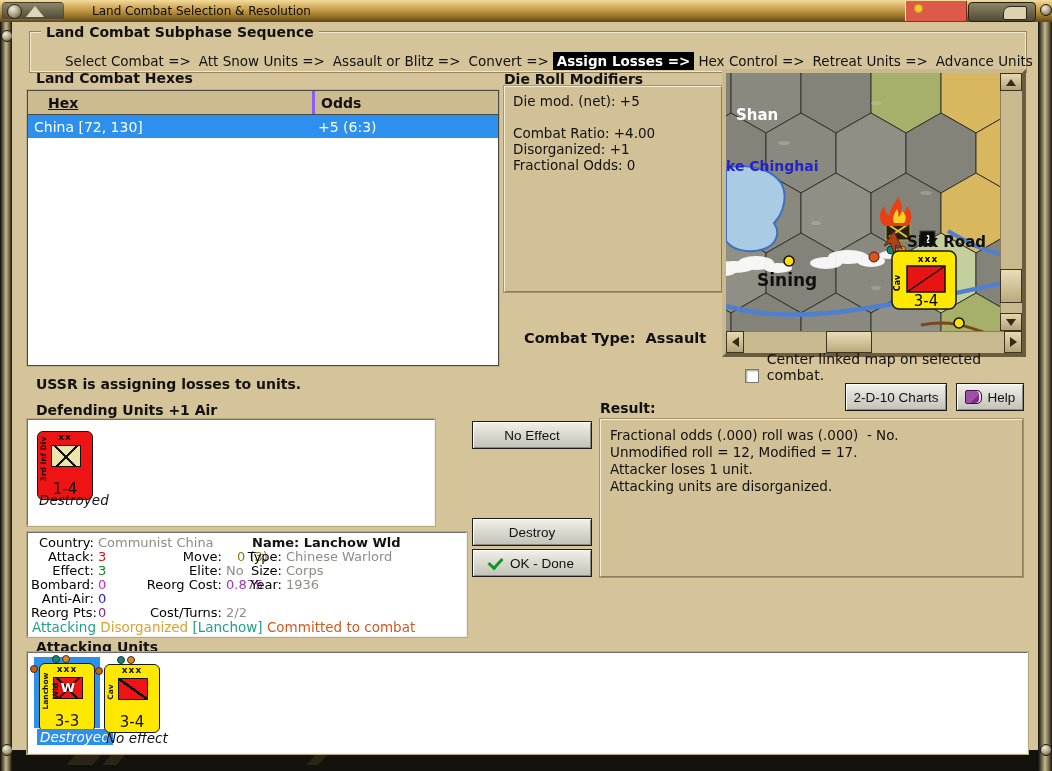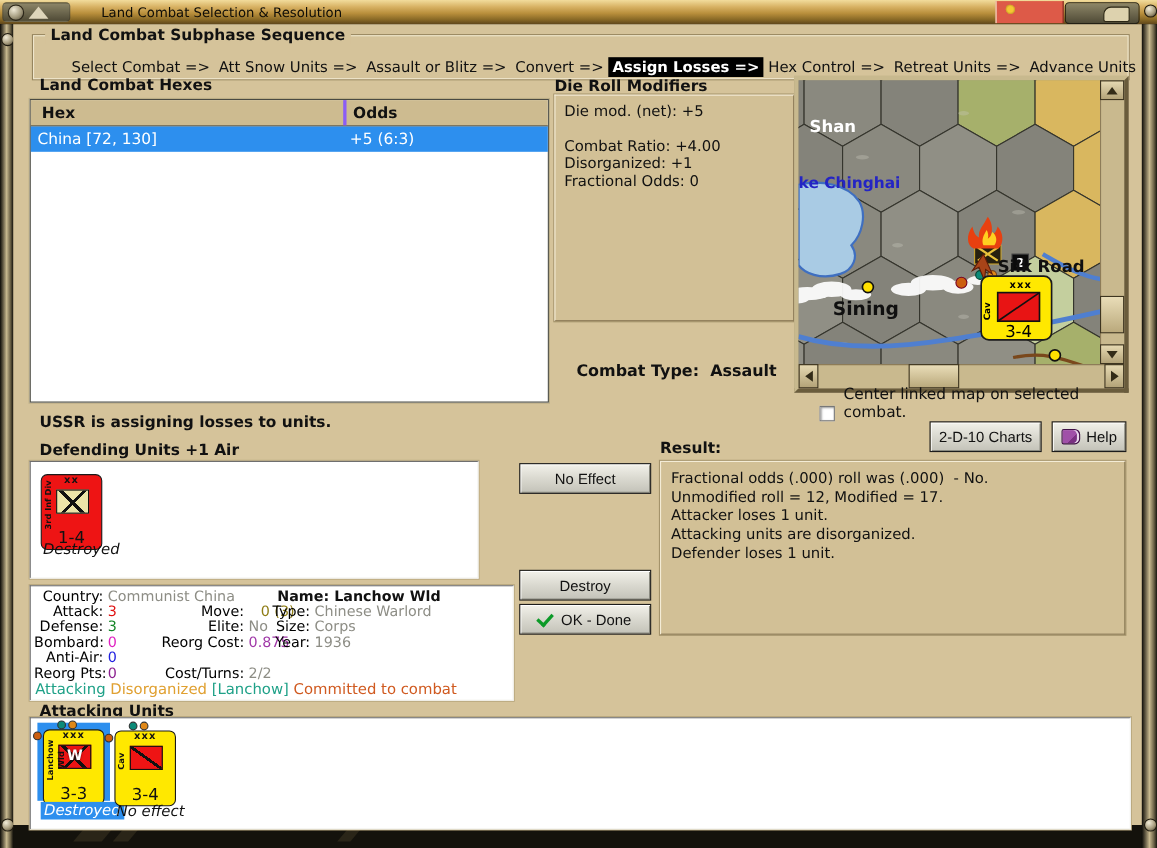--- a/index.html
+++ b/index.html
@@ -43,21 +43,21 @@
     font-size:13.5px;color:#111;cursor:pointer;}
   .check{width:12px;height:12px;background:#fff;border:1px solid #777;box-shadow:inset 1px 1px 2px #9a9a9a;}
   .chk-lab{font-size:14px;}
   
   .phases{position:absolute;left:30px;right:14px;top:19px;display:flex;justify-content:space-between;font-size:13.5px;white-space:nowrap;}
   .phase{padding:1px 4px;}
   .phase.active{background:#000;color:#fff;font-weight:bold;}
   
   .tbl{position:absolute;left:27px;top:90px;width:470px;height:274px;background:#fff;border:1px solid #4a4a42;box-shadow:0 0 0 1px #bcae86;}
   .tbl-head{display:flex;height:23px;background:#cdbb90;border-bottom:1px solid #4a4a42;font-weight:bold;font-size:14px;align-items:center;}
-  .tbl-head .c1{width:284px;padding-left:10px;box-sizing:border-box;}
+  .tbl-head .c1{width:284px;padding-left:20px;box-sizing:border-box;text-decoration:underline;}
   .tbl-head .c2{flex:1;padding-left:6px;border-left:3px solid #8b5cf6;height:100%;display:flex;align-items:center;box-sizing:border-box;}
   .tbl-row{display:flex;height:23px;background:#2d8fee;color:#fff;font-size:14px;align-items:center;}
   .tbl-row .c1{width:284px;padding-left:6px;box-sizing:border-box;}
   .tbl-row .c2{flex:1;padding-left:6px;box-sizing:border-box;}
   
   .die-lines{padding:6px 8px;font-size:13.5px;line-height:16px;}
   .die-gap{height:16px;}
   .res-lines{padding:7px 9px;font-size:13.5px;line-height:17px;}
   .pre{white-space:pre-wrap;}
   
@@ -322,21 +322,21 @@
       <span>Destroy</span>
     </button>
     <button class="btn" style="left:460px;top:527px;width:120px;height:28px">
       <span class="okcheck"></span>
       <span>OK - Done</span>
     </button>
 
     <div class="sunken-white" style="left:15px;top:510px;width:438px;height:103px">
       <div class="uirow" style="left:3px;top:2px"><span class="ulbl" style="width:63px">Country:</span><span class="uval gray">Communist China</span></div>
       <div class="uirow" style="left:3px;top:16px"><span class="ulbl" style="width:63px">Attack:</span><span class="uval red">3</span></div>
-      <div class="uirow" style="left:3px;top:30px"><span class="ulbl" style="width:63px">Defense:</span><span class="uval green">3</span></div>
+      <div class="uirow" style="left:3px;top:30px"><span class="ulbl" style="width:63px">Effect:</span><span class="uval green">3</span></div>
       <div class="uirow" style="left:3px;top:44px"><span class="ulbl" style="width:63px">Bombard:</span><span class="uval mag">0</span></div>
       <div class="uirow" style="left:3px;top:58px"><span class="ulbl" style="width:63px">Anti-Air:</span><span class="uval blue">0</span></div>
       <div class="uirow" style="left:3px;top:72px"><span class="ulbl" style="width:63px">Reorg Pts:</span><span class="uval purp">0</span></div>
 
       <div class="uirow" style="left:96px;top:16px"><span class="ulbl" style="width:98px">Move:</span><span class="uval olive">0 (3)</span></div>
       <div class="uirow" style="left:96px;top:30px"><span class="ulbl" style="width:98px">Elite:</span><span class="uval gray">No</span></div>
       <div class="uirow" style="left:96px;top:44px"><span class="ulbl" style="width:98px">Reorg Cost:</span><span class="uval violet">0.875</span></div>
       <div class="uirow" style="left:96px;top:72px"><span class="ulbl" style="width:98px">Cost/Turns:</span><span class="uval gray">2/2</span></div>
 
       <div class="uirow" style="left:224px;top:2px;font-weight:bold"><span>Name:</span> <span>Lanchow Wld</span></div>
@@ -352,21 +352,20 @@
       </div>
     </div>
 
     <div class="hdr" style="left:588px;top:378px">Result:</div>
     <div class="sunken-tan" style="left:588px;top:397px;width:421px;height:156px">
       <div class="res-lines">
         <div class="pre">Fractional odds (.000) roll was (.000)  - No.</div>
         <div class="pre">Unmodified roll = 12, Modified = 17.</div>
         <div class="pre">Attacker loses 1 unit.</div>
         <div class="pre">Attacking units are disorganized.</div>
-        <div class="pre">Defender loses 1 unit.</div>
       </div>
     </div>
 
     <div class="hdr" style="left:24px;top:617px">Attacking Units</div>
     <div class="sunken-white" style="left:15px;top:630px;width:999px;height:100px">
       <div style="position:absolute;left:6px;top:4px;width:66px;height:71px;background:#2d8fee"></div>
       <div class="counter cnt-yel" style="left:11px;top:10px">
         <div class="cnt-size">xxx</div>
         <div class="cnt-sym sym-infred">
             <div class="sym-w">W</div>

